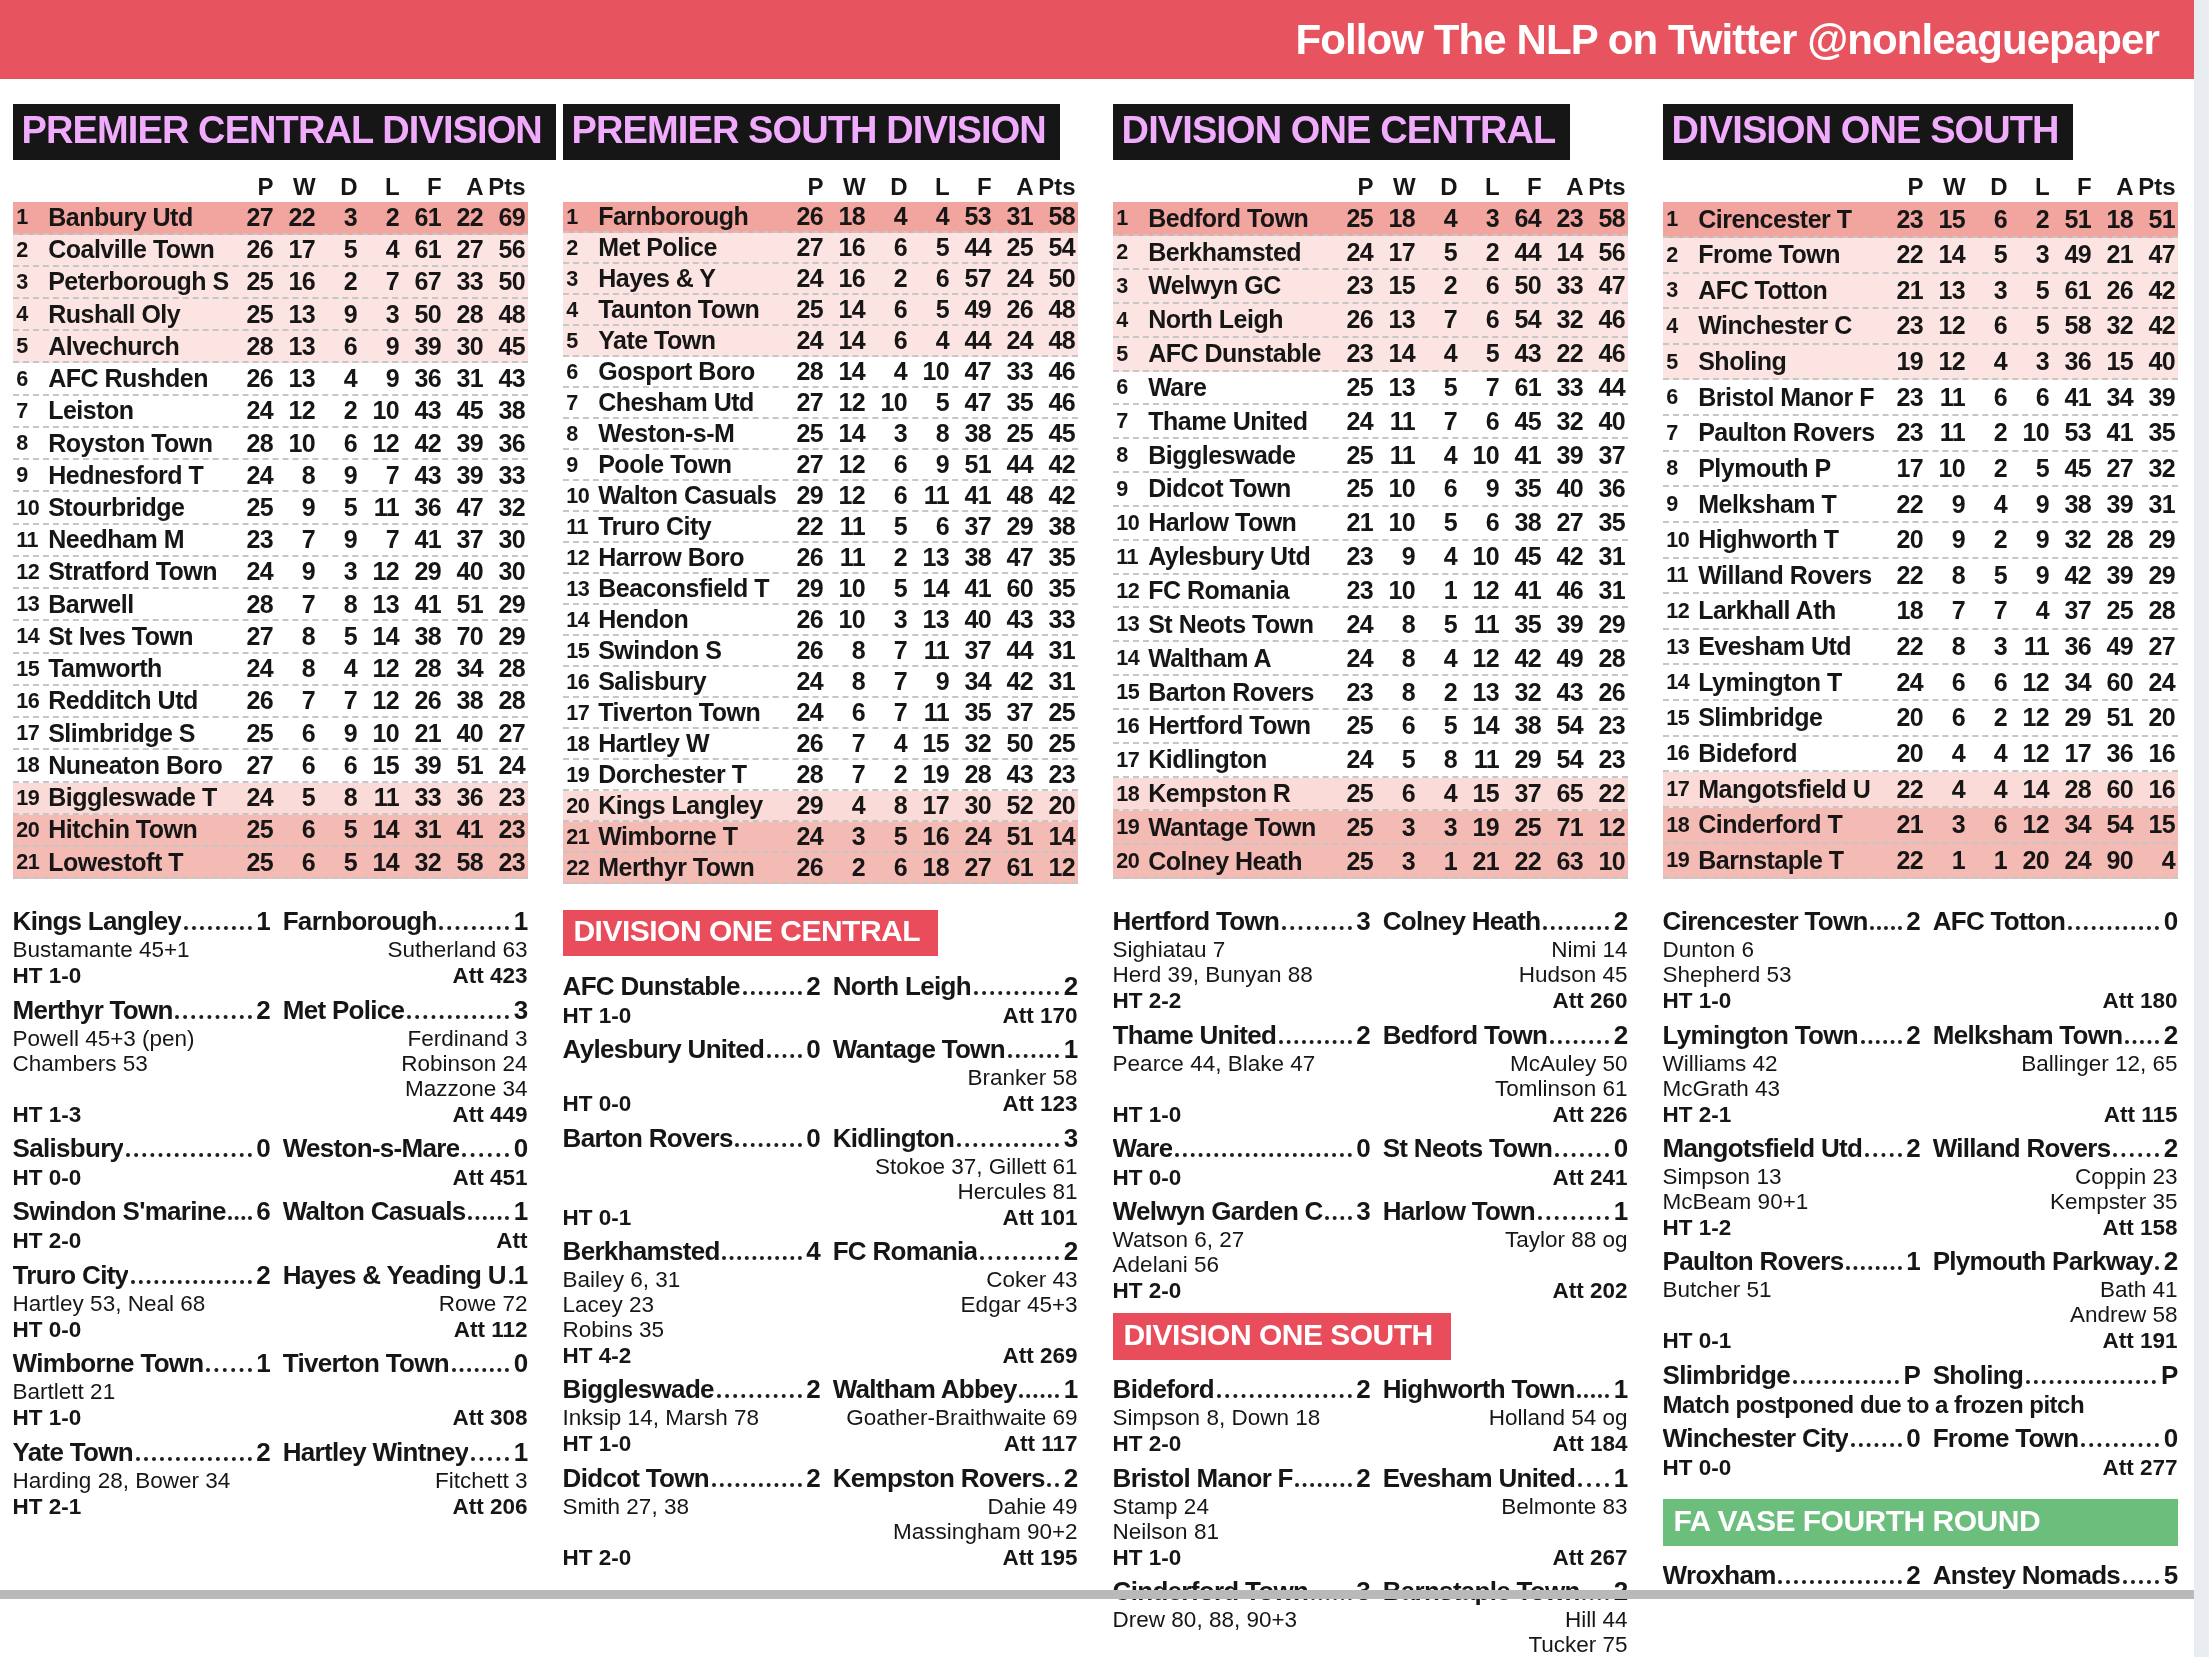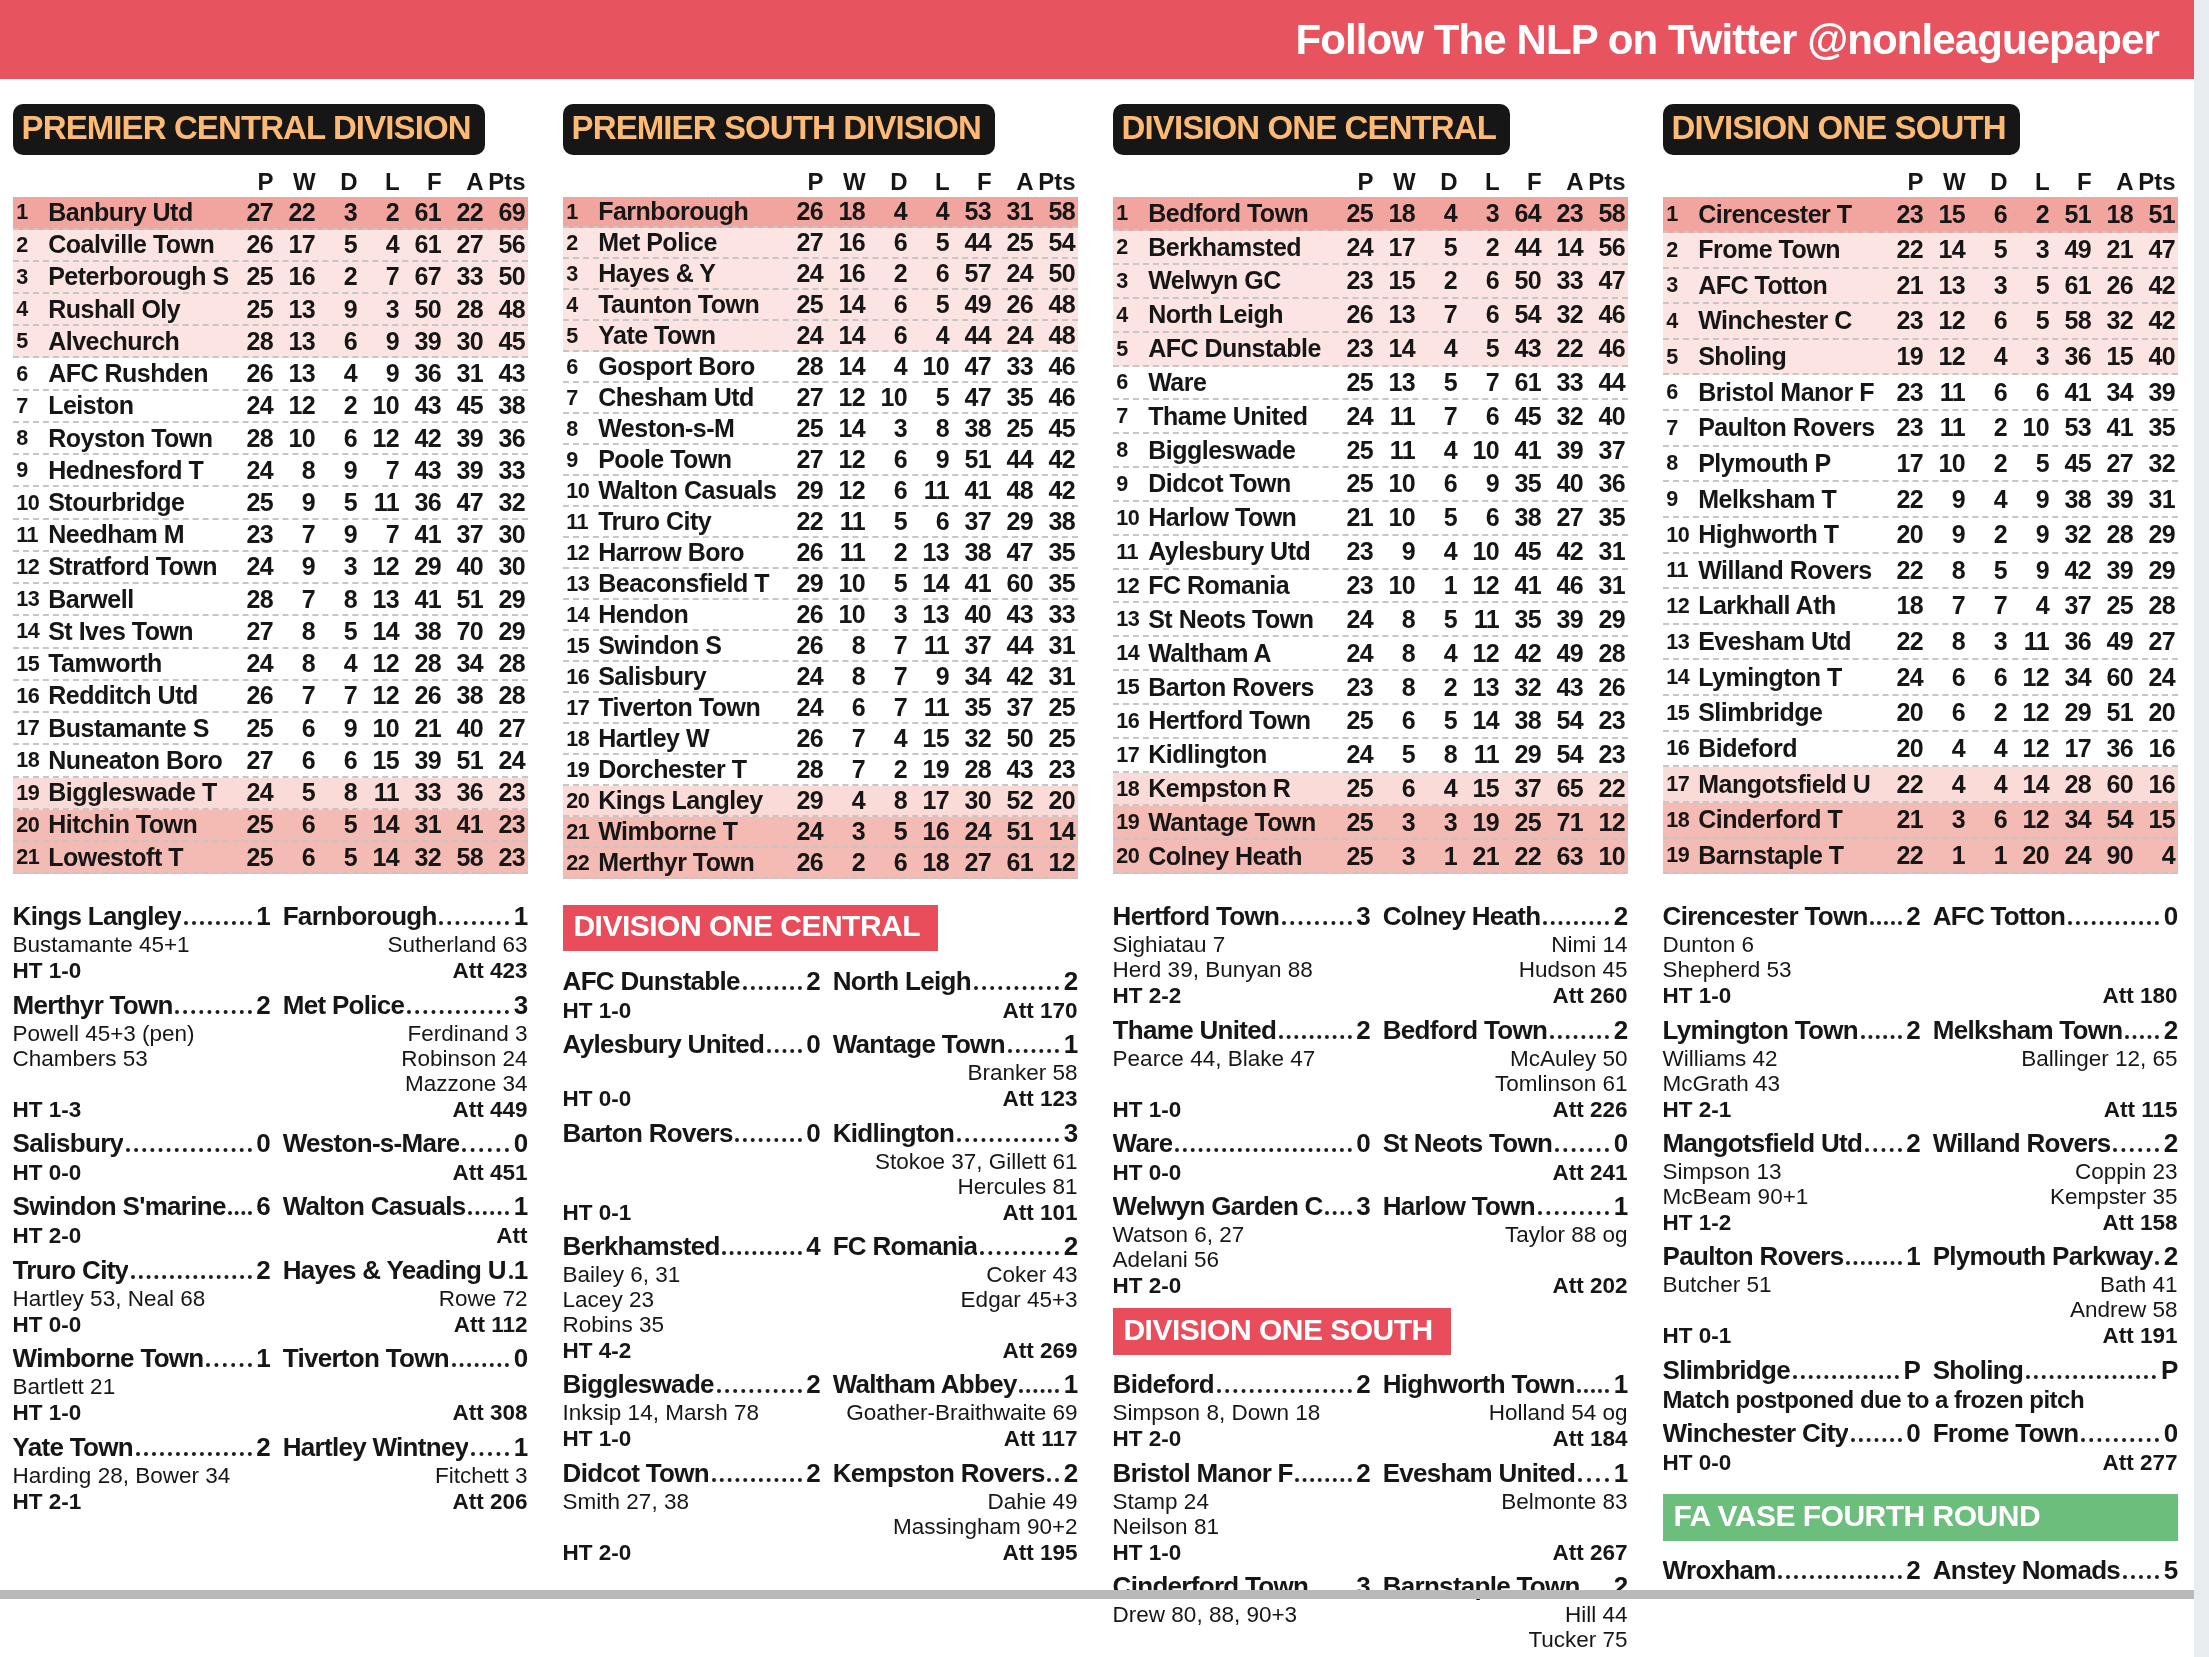--- a/index.html
+++ b/index.html
@@ -9,22 +9,22 @@
   }
   .edge-right{position:absolute;top:0;right:0;width:16px;height:1658px;background:#e9edf1;}
   .banner{
     position:absolute;top:0;left:0;width:2194px;height:79px;background:#e85360;
     color:#fff;font-weight:bold;font-size:42px;letter-spacing:-0.9px;
     display:flex;align-items:center;justify-content:flex-end;box-sizing:border-box;padding-right:35px;
   }
   .columns{position:absolute;top:104px;left:12.6px;display:grid;grid-template-columns:repeat(4,515px);column-gap:35px;}
   .col{display:flex;flex-direction:column;}
   .tbl-title{
-    background:#161616;color:#fdba74;font-weight:bold;font-size:33px;letter-spacing:-0.9px;
-    padding:4.5px 14.4px 8px 9px;width:fit-content;white-space:nowrap;border-radius:10px;
+    background:#161616;color:#f0abfc;font-weight:bold;font-size:38px;letter-spacing:-0.9px;
+    padding:4.5px 14.4px 8px 9px;width:fit-content;white-space:nowrap;
   }
   .tbl-head{display:flex;align-items:flex-end;height:41px;font-weight:bold;font-size:24px;padding-bottom:1.8px;}
   .tbl-head .spacer{width:219px;}
   .st{width:42px;text-align:right;}
   .tbody{height:677px;display:flex;flex-direction:column;}
   .row{flex:1;display:flex;align-items:center;border-bottom:2.7px dashed #c6c6c6;font-size:25px;letter-spacing:-0.5px;}
   .row .rank{width:32px;padding-left:3.6px;font-weight:bold;font-size:21.6px;}
   .row .team{width:183px;font-weight:bold;white-space:nowrap;overflow:hidden;}
   .row .st{font-weight:bold;}
   .hl-c{background:#f2a49e;}
@@ -246,21 +246,21 @@
           <div class="st">26</div>
           <div class="st">7</div>
           <div class="st">7</div>
           <div class="st">12</div>
           <div class="st">26</div>
           <div class="st">38</div>
           <div class="st">28</div>
         </div>
         <div class="row">
           <div class="rank">17</div>
-          <div class="team">Bustamante S</div>
+          <div class="team">Slimbridge S</div>
           <div class="st">25</div>
           <div class="st">6</div>
           <div class="st">9</div>
           <div class="st">10</div>
           <div class="st">21</div>
           <div class="st">40</div>
           <div class="st">27</div>
         </div>
         <div class="row">
           <div class="rank">18</div>

